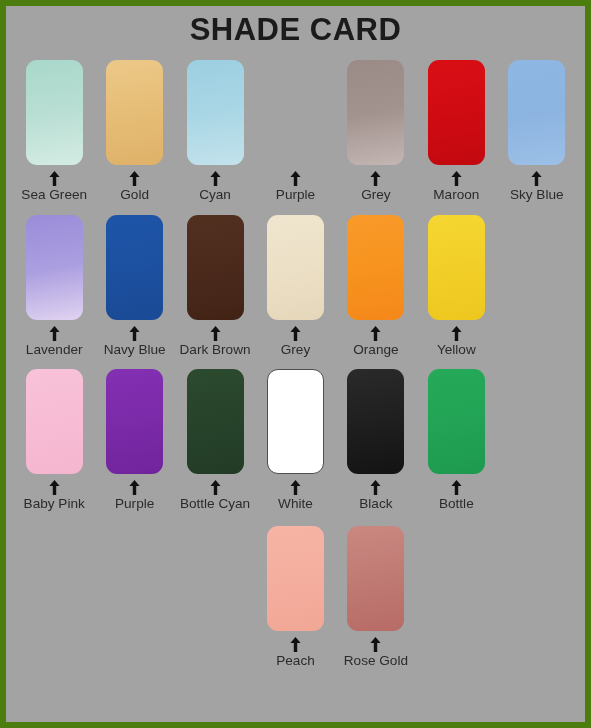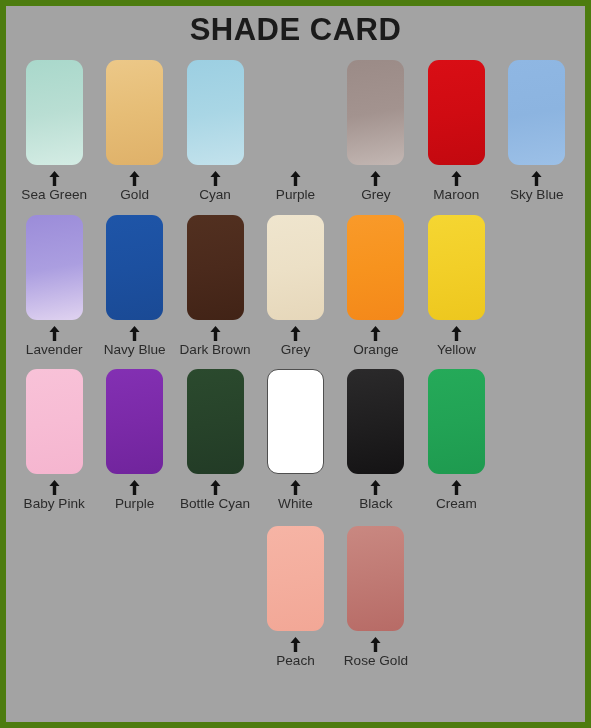--- a/index.html
+++ b/index.html
@@ -216,21 +216,21 @@
           <svg class="arrow" viewBox="0 0 11 15" xmlns="http://www.w3.org/2000/svg">
             <path d="M5.5 0 L10.6 6.1 L7.2 6.1 L7.2 15 L3.8 15 L3.8 6.1 L0.4 6.1 Z" fill="#111111"></path>
           </svg>
           <div class="label" style="color: rgb(43, 43, 43);">Black</div>
         </div>
         <div class="cell">
           <div class="swatch" style="background: linear-gradient(170deg, rgb(37, 170, 89) 0%, rgb(34, 163, 85) 50%, rgb(30, 154, 79) 100%);"></div>
           <svg class="arrow" viewBox="0 0 11 15" xmlns="http://www.w3.org/2000/svg">
             <path d="M5.5 0 L10.6 6.1 L7.2 6.1 L7.2 15 L3.8 15 L3.8 6.1 L0.4 6.1 Z" fill="#111111"></path>
           </svg>
-          <div class="label" style="color: rgb(43, 43, 43);">Cream</div>
+          <div class="label" style="color: rgb(43, 43, 43);">Bottle</div>
         </div>
       </div>
       <div class="row row-last">
         <div class="cell spacer"></div>
         <div class="cell spacer"></div>
         <div class="cell spacer"></div>
         <div class="cell">
           <div class="swatch" style="background: linear-gradient(170deg, rgb(246, 180, 165) 0%, rgb(244, 174, 158) 50%, rgb(242, 167, 150) 100%);"></div>
           <svg class="arrow" viewBox="0 0 11 15" xmlns="http://www.w3.org/2000/svg">
             <path d="M5.5 0 L10.6 6.1 L7.2 6.1 L7.2 15 L3.8 15 L3.8 6.1 L0.4 6.1 Z" fill="#111111"></path>

